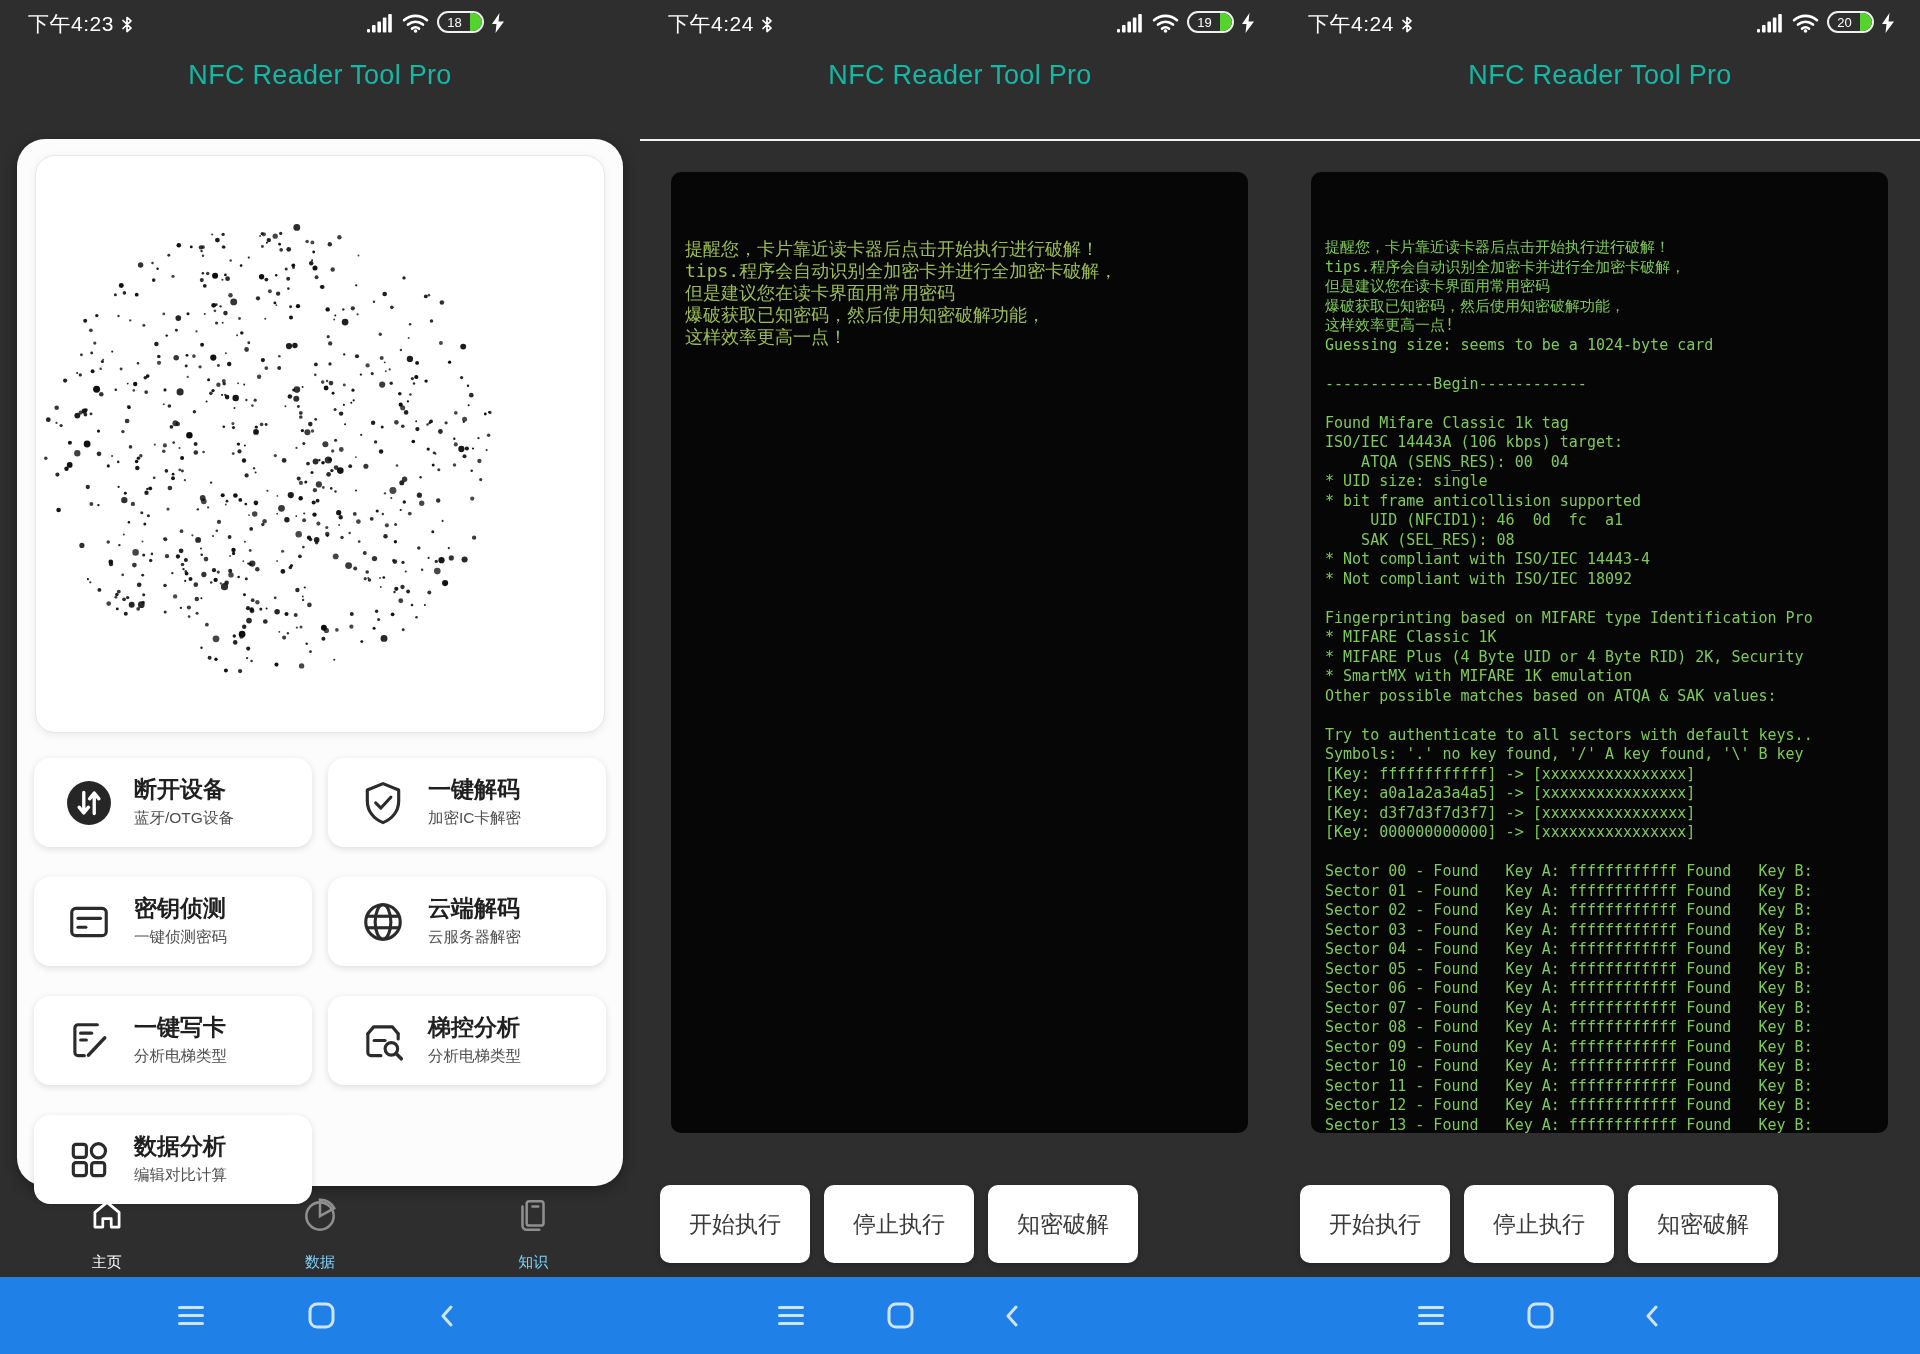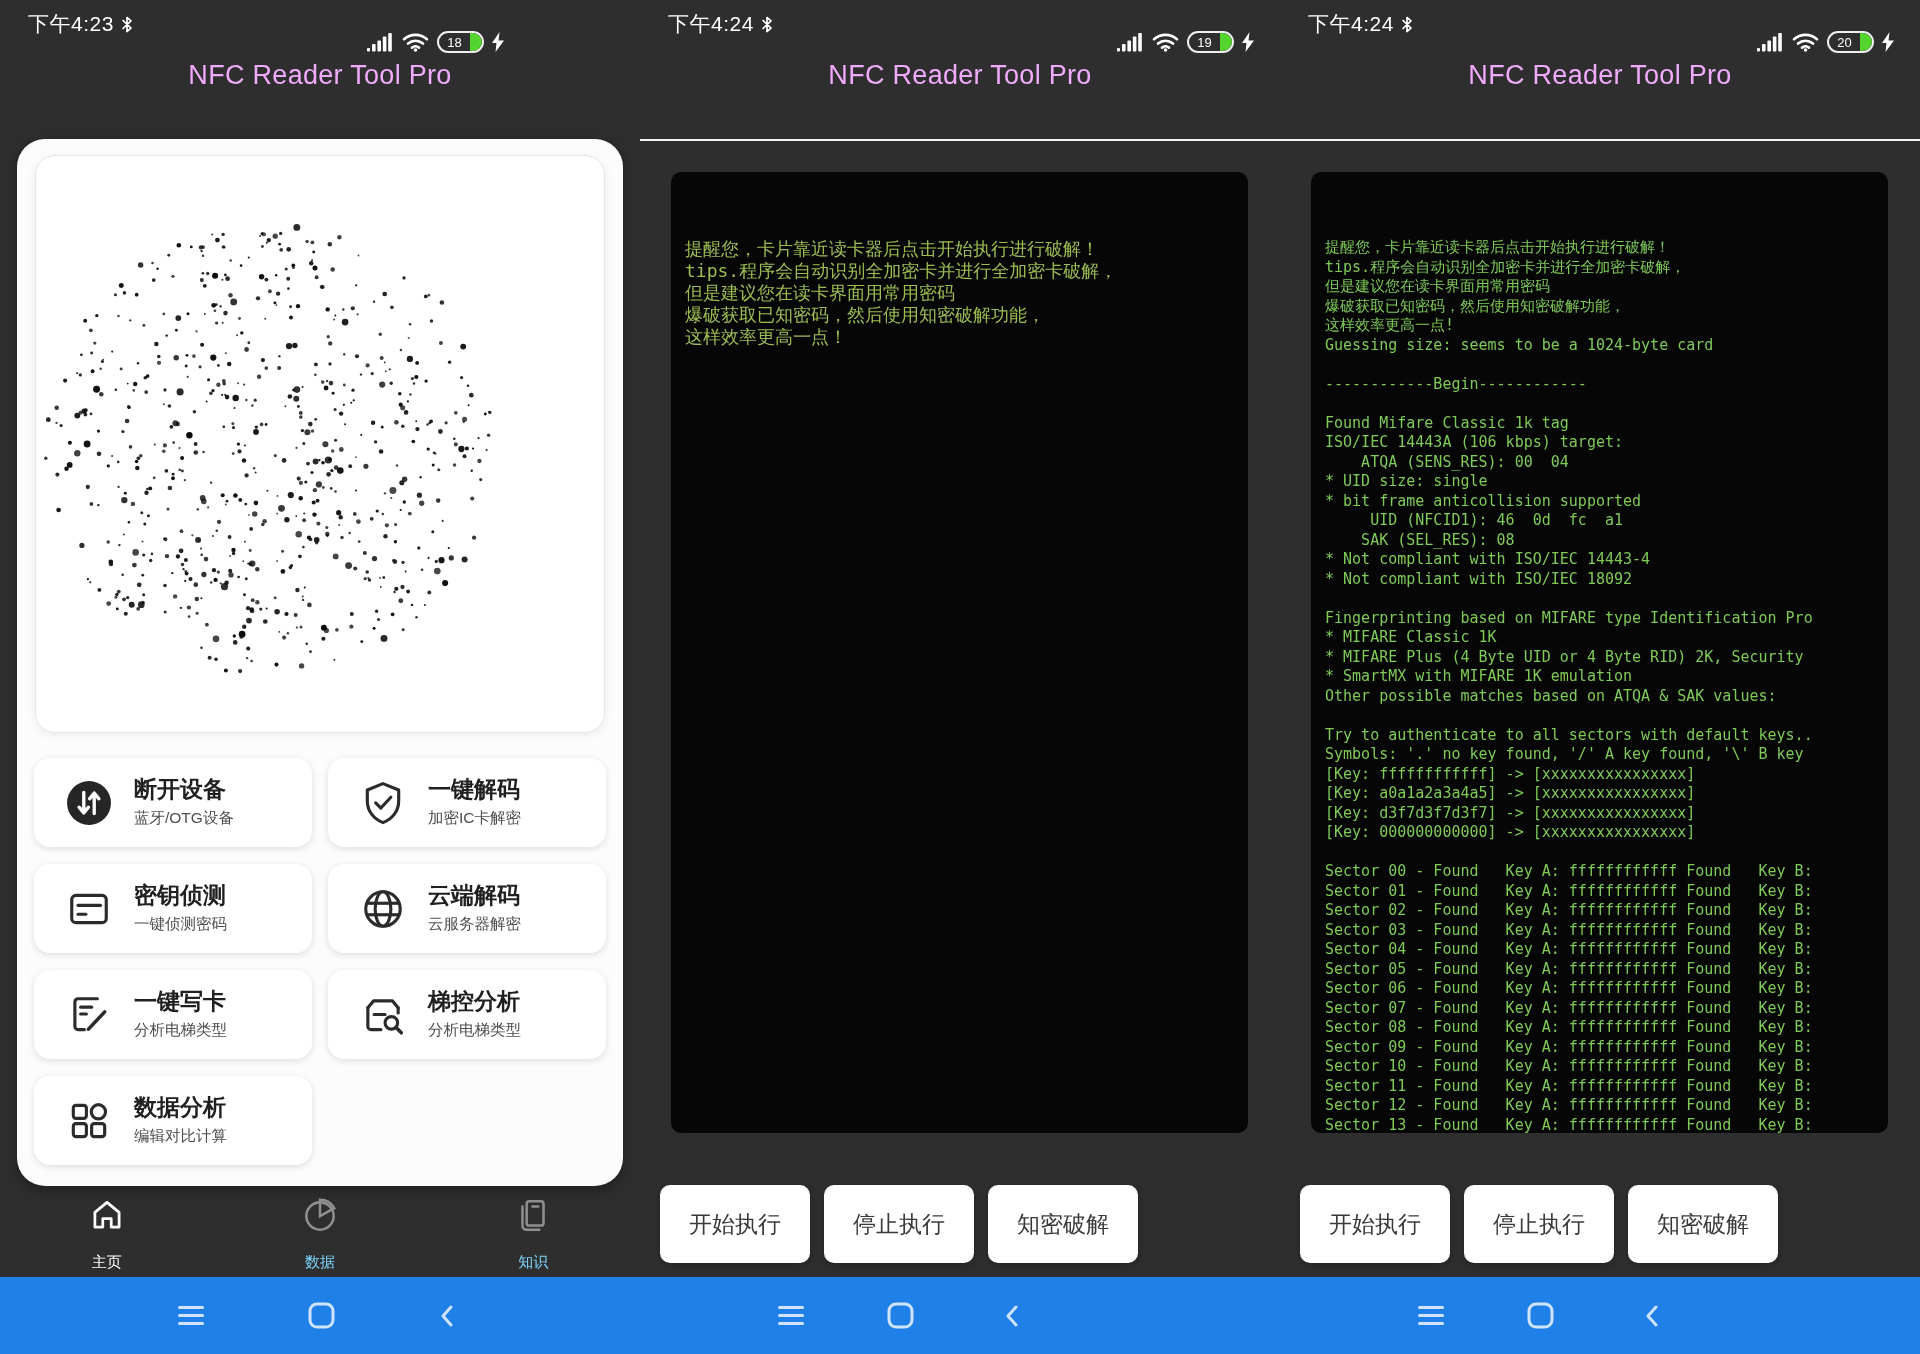--- a/index.html
+++ b/index.html
@@ -5,40 +5,40 @@
   * { margin:0; padding:0; box-sizing:border-box; }
   html,body { width:1920px; height:1354px; overflow:hidden; background:#2e2e2e;
               font-family:"Liberation Sans","DejaVu Sans",sans-serif; }
   .stage { position:relative; width:1920px; height:1354px; background:#2e2e2e; }
   .panel { position:absolute; top:0; width:640px; height:1354px; background:#2e2e2e; overflow:hidden; }
   .panel.p0 { left:0; } .panel.p1 { left:640px; } .panel.p2 { left:1280px; }
 
   
   .status-time { position:absolute; left:28px; top:10px; color:#fff; font-size:21px;
                  display:flex; align-items:center; gap:7px; letter-spacing:.5px; }
-  .status-right { position:absolute; top:11px; display:flex; align-items:center; gap:8px;margin-top:20px; }
+  .status-right { position:absolute; top:11px; display:flex; align-items:flex-end; gap:8px; }
   .p0 .status-right { right:136px; } .p1 .status-right, .p2 .status-right { right:26px; }
   .battery { width:47px; height:22px; border:2px solid #f0f0f0; border-radius:12px;
              display:flex; align-items:stretch; overflow:hidden; }
   .bat-num { flex:1; color:#fff; font-size:13px; display:flex; align-items:center; justify-content:center; }
   .bat-green { width:12px; background:#55d42f; border-radius:0 9px 9px 0; }
 
   
   .app-title { position:absolute; top:60px; left:0; width:100%; text-align:center;
-               color:#f0abfc; font-size:27px; font-weight:400; letter-spacing:.3px; }
+               color:#14b8a6; font-size:27px; font-weight:400; letter-spacing:.3px; }
   .title-divider { position:absolute; top:139px; left:0; width:100%; height:2px; background:#f2f2f2; }
 
   
   .big-card { position:absolute; left:17px; top:139px; width:606px; height:1047px;
               background:#fcfcfc; border-radius:28px; box-shadow:0 4px 14px rgba(0,0,0,.35); }
   .sphere-box { position:absolute; left:18px; top:16px; width:570px; height:578px;
                 background:#fff; border:1px solid #e7e7e7; border-radius:20px;
                 box-shadow:0 2px 8px rgba(0,0,0,.07); overflow:hidden; }
   .action-grid { position:absolute; left:34px; top:758px; width:572px;
-                 display:grid; grid-template-columns:1fr 1fr; gap:17px 16px; }
+                 display:grid; grid-template-columns:1fr 1fr; gap:30px 16px; }
   .action-card { height:89px; background:#fff; border-radius:16px;
                  box-shadow:0 2px 7px rgba(0,0,0,.12); display:flex; align-items:center;
                  padding-left:32px; cursor:pointer; }
   .action-icon { width:46px; height:46px; margin-right:22px; flex:0 0 auto; }
   .action-title { font-size:23px; font-weight:700; color:#202020; line-height:1.15; }
   .action-sub { font-size:15.5px; color:#4e4e4e; margin-top:5px; }
 
   
   .tabbar { position:absolute; left:0; top:1190px; width:640px; height:87px; display:flex; }
   .tab { flex:1; display:flex; flex-direction:column; align-items:center; justify-content:center;

